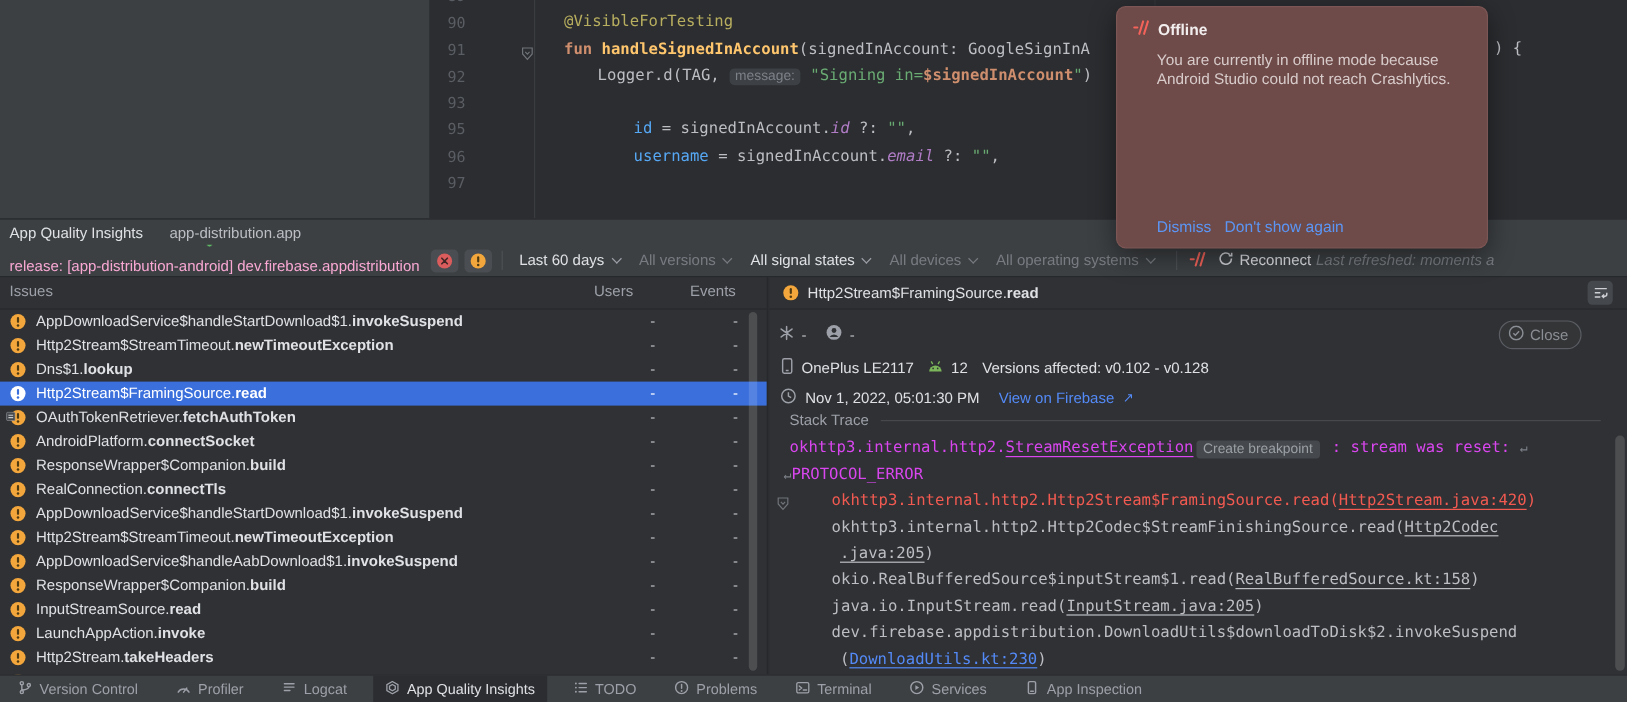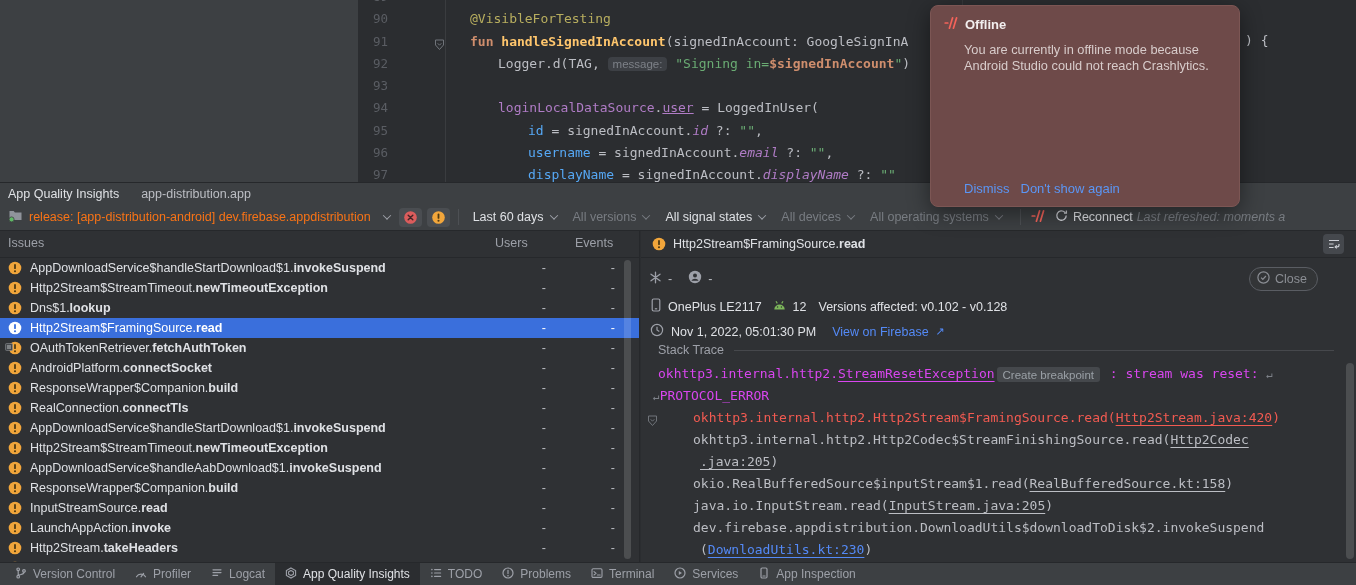--- a/index.html
+++ b/index.html
@@ -28,21 +28,21 @@
   .popup-title{font-weight:bold;font-size:13px;color:#f2eeee;}
   .popup p{margin:9px 0 0 20px;width:278px;color:#d8cccb;font-size:12.8px;line-height:16px;}
   .popup-actions{position:absolute;left:33px;bottom:10px;display:flex;gap:11px;}
   .pop-link{color:#5b96f5;font-size:13px;cursor:pointer;}
   
   .aqi-titlebar{position:absolute;left:0;top:182px;right:0;height:22px;background:#3d4043;border-top:1px solid #26282b;display:flex;align-items:center;}
   .aqi-title{margin-left:8px;color:#dfe1e5;}
   .aqi-tab{margin-left:22px;color:#bcbec4;}
   .toolbar{position:absolute;left:0;top:204px;right:0;height:27px;background:#3d4043;border-bottom:1px solid #26282b;display:flex;align-items:center;box-sizing:border-box;white-space:nowrap;overflow:hidden;}
   .tb-item{display:flex;align-items:center;margin-right:4px;}
-  .module-sel{margin-left:8px;color:#f97316;gap:6px;}
+  .module-sel{margin-left:8px;color:#f9a8d4;gap:6px;flex-direction:column;}
   .chev{display:inline-block;width:5px;height:5px;border-right:1.4px solid #9da0a8;border-bottom:1.4px solid #9da0a8;transform:rotate(45deg) translate(-1px,-1px);margin-left:7px;}
   .tb-btn{width:23px;height:19px;border-radius:4px;background:#4a4d51;display:flex;align-items:center;justify-content:center;margin-left:5px;}
   .tb-sep{width:1px;height:16px;background:#4d5054;margin:0 8px;}
   .filter{padding:0 6px;color:#dfe1e5;}
   .filter.dim{color:#787c82;}
   .filter.dim .chev{border-color:#787c82;}
   .reconnect{color:#dfe1e5;gap:5px;margin-left:4px;}
   .refreshed{color:#787c82;margin-left:0;font-style:italic;}
   
   .issues-pane{position:absolute;left:0;top:231px;width:640px;bottom:22px;background:#2f3134;border-right:1px solid #26282b;overflow:hidden;box-sizing:border-box;}
@@ -82,44 +82,43 @@
   .stack-hr{flex:1;height:1px;background:#46484c;margin:0 22px 0 10px;}
   #stack-lines{position:absolute;left:0;right:12px;top:132px;font:13px "DejaVu Sans Mono",monospace;}
   .sline{position:relative;height:22px;line-height:22px;white-space:pre;}
   .st-red{color:#d946ef}.st-red2{color:#f25a51}.st-gray{color:#bcbec4}.st-blue{color:#548af7}
   .u{text-decoration:underline;text-underline-offset:3px;}
   .st-wrap{color:#7d8188;font-size:11px;}
   .st-chip{background:#45484c;color:#9aa0a6;font:11.5px "Liberation Sans",sans-serif;padding:1.5px 6px;border-radius:3px;margin:0 2px;}
   .sfold{position:absolute;left:6px;top:5px;}
   .dscroll{position:absolute;right:2px;top:132px;bottom:4px;width:8px;border-radius:4px;background:rgba(255,255,255,.14);}
   
-  .statusbar{position:absolute;left:0;bottom:0;right:0;height:22px;background:#3d4043;border-top:1px solid #26282b;display:flex;align-items:stretch;padding-left:5px;}
+  .statusbar{position:absolute;left:0;bottom:0;right:0;height:22px;background:#3d4043;border-top:1px solid #26282b;display:flex;align-items:stretch;padding-left:5px;gap:12px;}
   .sb-item{display:flex;align-items:center;gap:6px;padding:0 10px;color:#9da0a8;font-size:12px;}
   .sb-item.on{background:#2b2d30;color:#dfe1e5;}
   .sb-item svg{flex:none;}
 </style>
 </head>
 <body>
 
 <div id="app">
 
   <div class="project-panel"></div>
   <div class="editor">
     <div class="gutter-sep"></div>
     <div class="margin-guide"></div>
     <div id="code-lines">
         <div class="cl"><span class="lnum">89</span><span class="lcode" style="left: 112px;"></span></div>
         <div class="cl"><span class="lnum">90</span><span class="lcode" style="left: 112px;"><span class="c-ann">@VisibleForTesting</span></span></div>
         <div class="cl"><span class="lnum">91</span><span class="lcode" style="left: 112px;"><span class="c-kw">fun </span><span class="c-fn">handleSignedInAccount</span><span class="c-pl">(signedInAccount: GoogleSignInA</span></span></div>
         <div class="cl"><span class="lnum">92</span><span class="lcode" style="left: 140px;"><span class="c-pl">Logger.d(TAG, </span><span class="c-hint">message:</span><span class="c-pl"> </span><span class="c-str">"Signing in=</span><span class="c-tpl">$signedInAccount</span><span class="c-str">"</span><span class="c-pl">)</span></span></div>
         <div class="cl"><span class="lnum">93</span><span class="lcode" style="left: 112px;"></span></div>
-        <div class="cl"><span class="lnum">94</span><span class="lcode" style="left: 140px;"><span class="c-prop">loginLocalDataSource</span><span class="c-pl">.</span><span class="c-propu">user</span><span class="c-pl"> = LoggedInUser(</span></span></div>
         <div class="cl"><span class="lnum">95</span><span class="lcode" style="left: 170px;"><span class="c-param">id</span><span class="c-pl"> = signedInAccount.</span><span class="c-propi">id</span><span class="c-pl"> ?: </span><span class="c-str">""</span><span class="c-pl">,</span></span></div>
         <div class="cl"><span class="lnum">96</span><span class="lcode" style="left: 170px;"><span class="c-param">username</span><span class="c-pl"> = signedInAccount.</span><span class="c-propi">email</span><span class="c-pl"> ?: </span><span class="c-str">""</span><span class="c-pl">,</span></span></div>
-        <div class="cl"><span class="lnum">97</span><span class="lcode" style="left: 170px;"><span class="c-param">displayName</span><span class="c-pl"> = signedInAccount.</span><span class="c-propi">displayName</span><span class="c-pl"> ?: </span><span class="c-str">""</span></span></div>
+        <div class="cl"><span class="lnum">97</span></div>
       </div>
     <span class="editor-fold"><svg width="11" height="12" viewBox="0 0 11 12" fill="none" stroke="#70747a" stroke-width="1">
           <path d="M1.5 1h8v5L5.5 10.5 1.5 6z"></path>
           <path d="M3.7 4.3l1.8 1.9 1.8-1.9"></path>
         </svg></span>
     <span class="code-after-popup">) {</span>
   </div>
 
   <div class="popup">
     <div class="popup-head">

